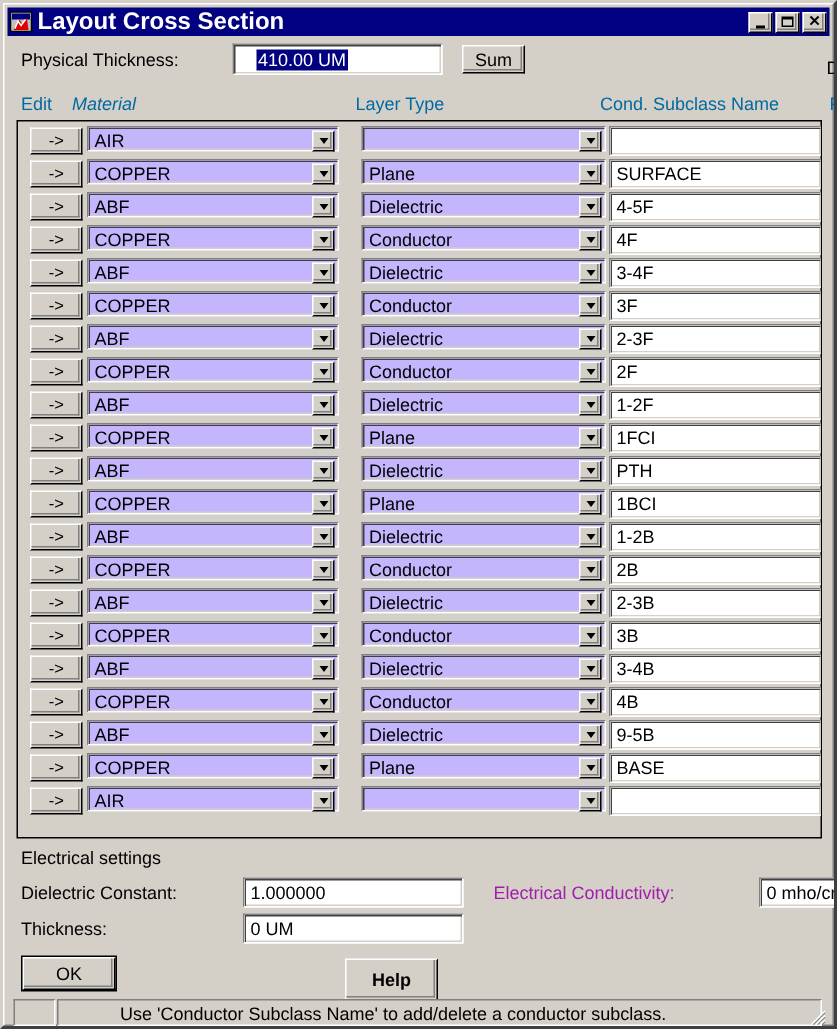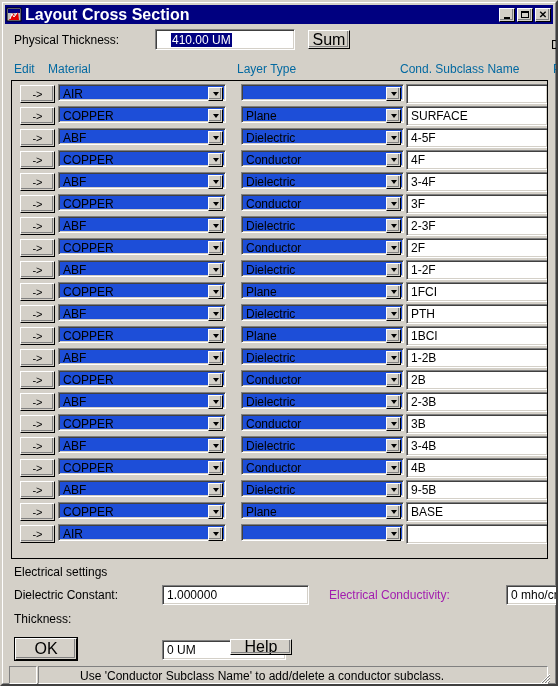--- a/index.html
+++ b/index.html
@@ -165,21 +165,21 @@
     border-top: 1px solid #ffffff;
     border-right: 1px solid #000000;
     border-bottom: 1px solid #000000;
     position: relative;
     color: #000;
     display: flex;
     align-items: center;
     justify-content: center;
     cursor: default;
     font-family: "Liberation Sans", sans-serif;
-    font-size: 16px;
+    font-size: 12px;
   }
   .btn::after {
     content: "";
     position: absolute;
     left: 0; top: 0; right: 1px; bottom: 1px;
     border-right: 1px solid #808080;
     border-bottom: 1px solid #808080;
     pointer-events: none;
   }
   #sum-button {
@@ -195,21 +195,21 @@
     width: 548px;
     height: 18px;
     color: #0369a1;
   }
   #col-headers span {
     position: absolute;
     top: 0;
     white-space: nowrap;
   }
   #hdr-edit     { left: 10px; }
-  #hdr-material { left: 44px; }
+  #hdr-material { left: 44px; font-style: italic; }
   #hdr-layer    { left: 233px; }
   #hdr-subclass { left: 396px; }
   #hdr-extra    { left: 549px; }
 
   
   #clip-d {
     position: absolute;
     left: 549px; top: 36px;
     color: #000;
     white-space: nowrap;
@@ -239,21 +239,21 @@
     position: absolute;
     left: 8px; top: 1px;
     width: 35px; height: 18px;
     font-size: 11px;
   }
   .combo {
     position: absolute;
     top: 0px;
     height: 17px;
     box-sizing: border-box;
-    background: #1d4ed8;
+    background: #c4b5fd;
     border-top: 1px solid #808080;
     border-left: 1px solid #808080;
     border-right: 1px solid #ffffff;
     border-bottom: 1px solid #ffffff;
     box-shadow: inset 1px 1px 0 #404040, inset -1px -1px 0 #d4d0c8;
   }
   .combo-mat  { left: 46px;  width: 168px; }
   .combo-type { left: 229px; width: 163px; }
   .textfield {
     position: absolute;
@@ -332,42 +332,42 @@
     left: 504px; top: 583px;
     width: 90px; height: 20px;
   }
   #th-label {
     position: absolute;
     left: 12px; top: 610px;
     color: #000;
   }
   #th-input {
     position: absolute;
-    left: 160px; top: 638px;
-    width: 124px; height: 20px;
+    left: 160px; top: 607px;
+    width: 147px; height: 20px;
   }
   .inval {
     position: absolute;
     left: 4px; top: 2px;
     color: #000;
     line-height: 14px;
     white-space: nowrap;
   }
 
   
   #ok-button {
     position: absolute;
     left: 13px; top: 636px;
     width: 62px; height: 22px;
     outline: 1px solid #000;
   }
   #help-button {
     position: absolute;
     left: 228px; top: 637px;
-    width: 62px; height: 16px;
+    width: 62px; height: 28px; font-weight: bold;
   }
 
   
   #statusbar {
     position: absolute;
     left: 3px; top: 664px;
     width: 548px;
     height: 19px;
   }
   .status-cell {

